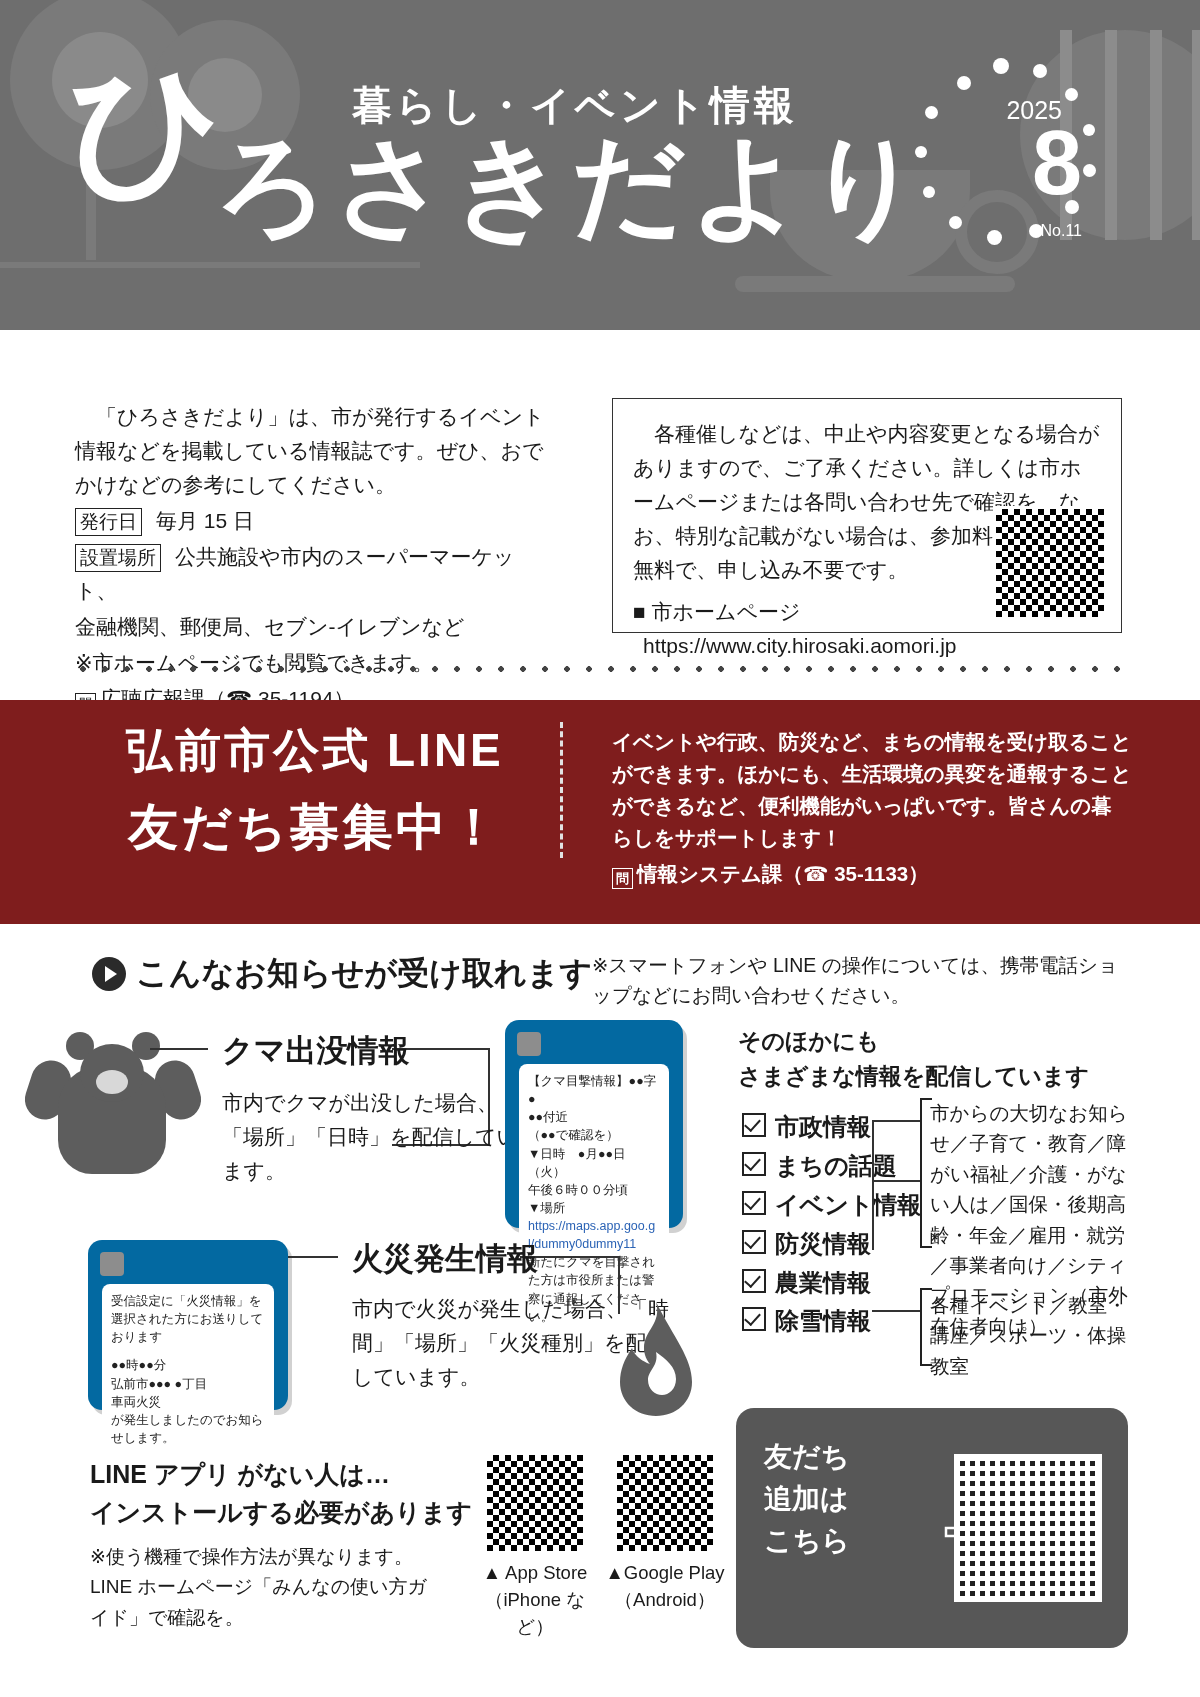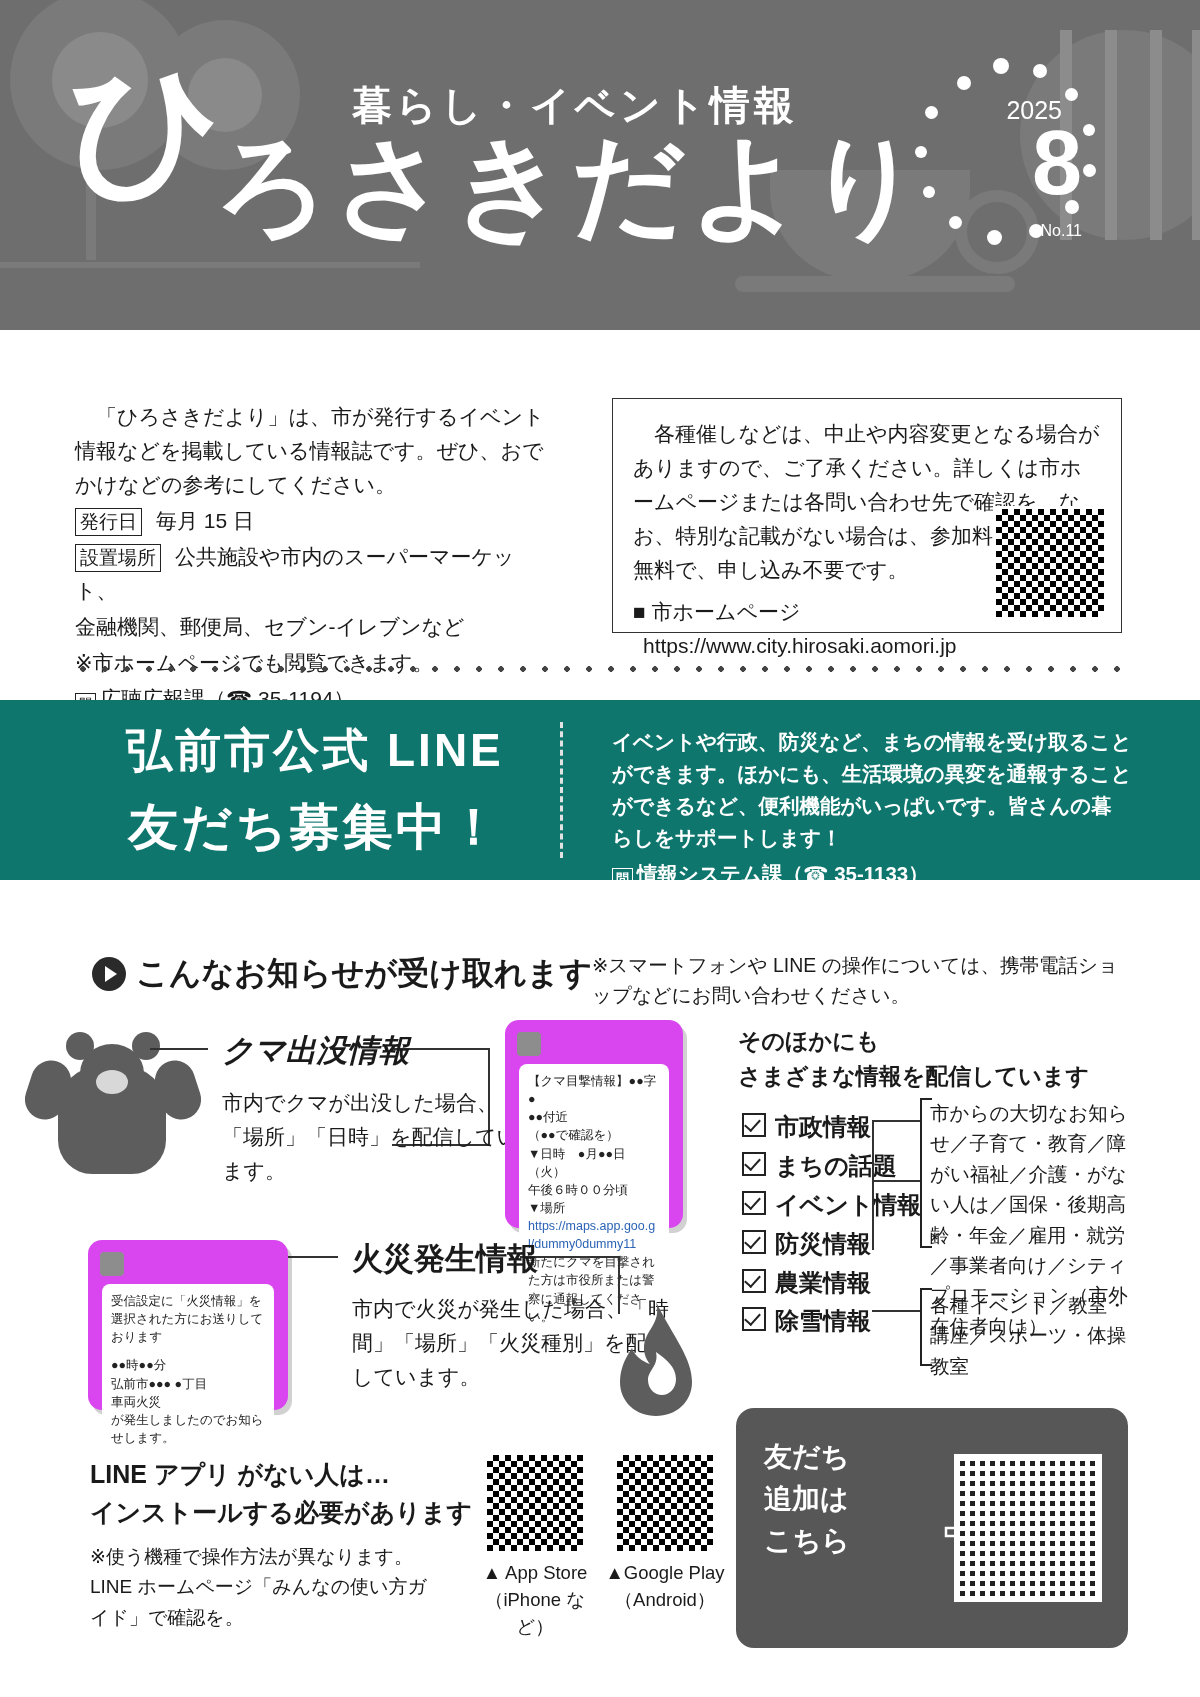--- a/index.html
+++ b/index.html
@@ -60,21 +60,21 @@
      repeating-linear-gradient(0deg,#000 0 6px,#fff 6px 12px),
      repeating-linear-gradient(90deg,#000 0 6px,#fff 6px 12px);
      background-blend-mode:difference;border:3px solid #fff;}
   .qr-notice{position:absolute;right:14px;bottom:12px;width:108px;height:108px;}
 
   .dotted-sep{position:absolute;left:72px;top:665px;width:1056px;height:8px;
     background-image:radial-gradient(circle,#444 2.6px,transparent 3px);
     background-size:22px 8px;background-repeat:repeat-x;}
 
   
-  .line-banner{position:absolute;left:0;top:700px;width:1200px;height:180px;background:#0f766e;color:#fff;}
+  .line-banner{position:absolute;left:0;top:700px;width:1200px;height:224px;background:#7f1d1d;color:#fff;}
   .lb-left{position:absolute;left:80px;top:20px;width:470px;text-align:center;}
   .lb-l1{font-size:46px;font-weight:700;letter-spacing:3px;}
   .lb-l2{font-size:50px;font-weight:700;margin-top:12px;letter-spacing:3px;}
   .lb-divider{position:absolute;left:560px;top:22px;width:0;height:136px;border-left:3px dashed #e2e2e2;}
   .lb-right{position:absolute;left:612px;top:26px;width:520px;font-size:20.5px;line-height:1.56;font-weight:700;}
   .lb-right .dept{font-weight:700;}
 
   
   .sec-head{position:absolute;left:92px;top:952px;display:flex;align-items:center;}
   .sec-head .play{width:34px;height:34px;border-radius:50%;background:#2a2a2a;position:relative;margin-right:10px;}
@@ -86,27 +86,27 @@
   .bear{position:absolute;left:22px;top:1026px;width:180px;height:160px;}
   .bear-body{position:absolute;left:36px;top:40px;width:108px;height:108px;background:#5d5d5d;border-radius:42px 42px 34px 34px;}
   .bear-head{position:absolute;left:58px;top:18px;width:64px;height:58px;background:#5d5d5d;border-radius:50%;}
   .bear-ear{position:absolute;width:28px;height:28px;background:#5d5d5d;border-radius:50%;top:6px;}
   .bear-ear.l{left:44px;} .bear-ear.r{left:110px;}
   .bear-muzzle{position:absolute;left:74px;top:44px;width:32px;height:24px;background:#d8d8d8;border-radius:50%;}
   .bear-arm{position:absolute;width:40px;height:60px;background:#5d5d5d;border-radius:20px;top:34px;}
   .bear-arm.l{left:6px;transform:rotate(18deg);}
   .bear-arm.r{left:136px;transform:rotate(-18deg);}
 
-  .kuma-title{position:absolute;left:222px;top:1030px;font-size:31px;font-weight:700;font-style:italic;}
+  .kuma-title{position:absolute;left:222px;top:1030px;font-size:31px;font-weight:700;}
   .kuma-text{position:absolute;left:222px;top:1086px;width:300px;font-size:21px;line-height:1.62;}
   .lead-h{position:absolute;background:#333;height:2px;}
   .lead-v{position:absolute;background:#333;width:2px;}
 
   
-  .phone{position:absolute;background:#d946ef;border-radius:14px;box-shadow:4px 5px 0 rgba(0,0,0,.18);}
+  .phone{position:absolute;background:#0369a1;border-radius:14px;box-shadow:4px 5px 0 rgba(0,0,0,.18);}
   .phone .bubble{position:absolute;left:14px;top:44px;right:14px;background:#fff;border-radius:8px;padding:8px 9px;box-sizing:border-box;font-size:12.5px;line-height:1.45;color:#222;}
   .phone .avatar{position:absolute;left:12px;top:12px;width:24px;height:24px;background:#8d8d8d;border-radius:4px;}
   .phone .link{color:#2b63b5;word-break:break-all;}
 
   .kuma-phone{left:505px;top:1020px;width:178px;height:208px;}
   .fire-phone{left:88px;top:1240px;width:200px;height:170px;}
 
   .fire-title{position:absolute;left:352px;top:1238px;font-size:31px;font-weight:700;}
   .fire-text{position:absolute;left:352px;top:1292px;width:320px;font-size:21px;line-height:1.62;}
   .flame{position:absolute;left:610px;top:1300px;width:92px;height:118px;}

